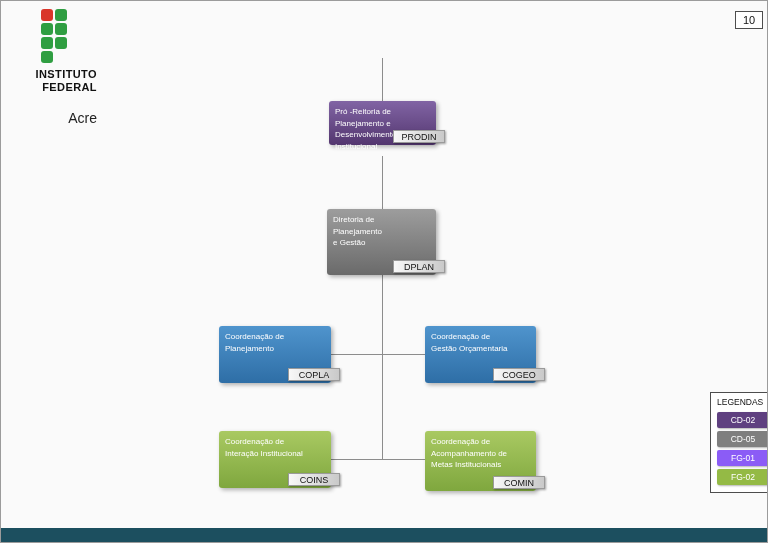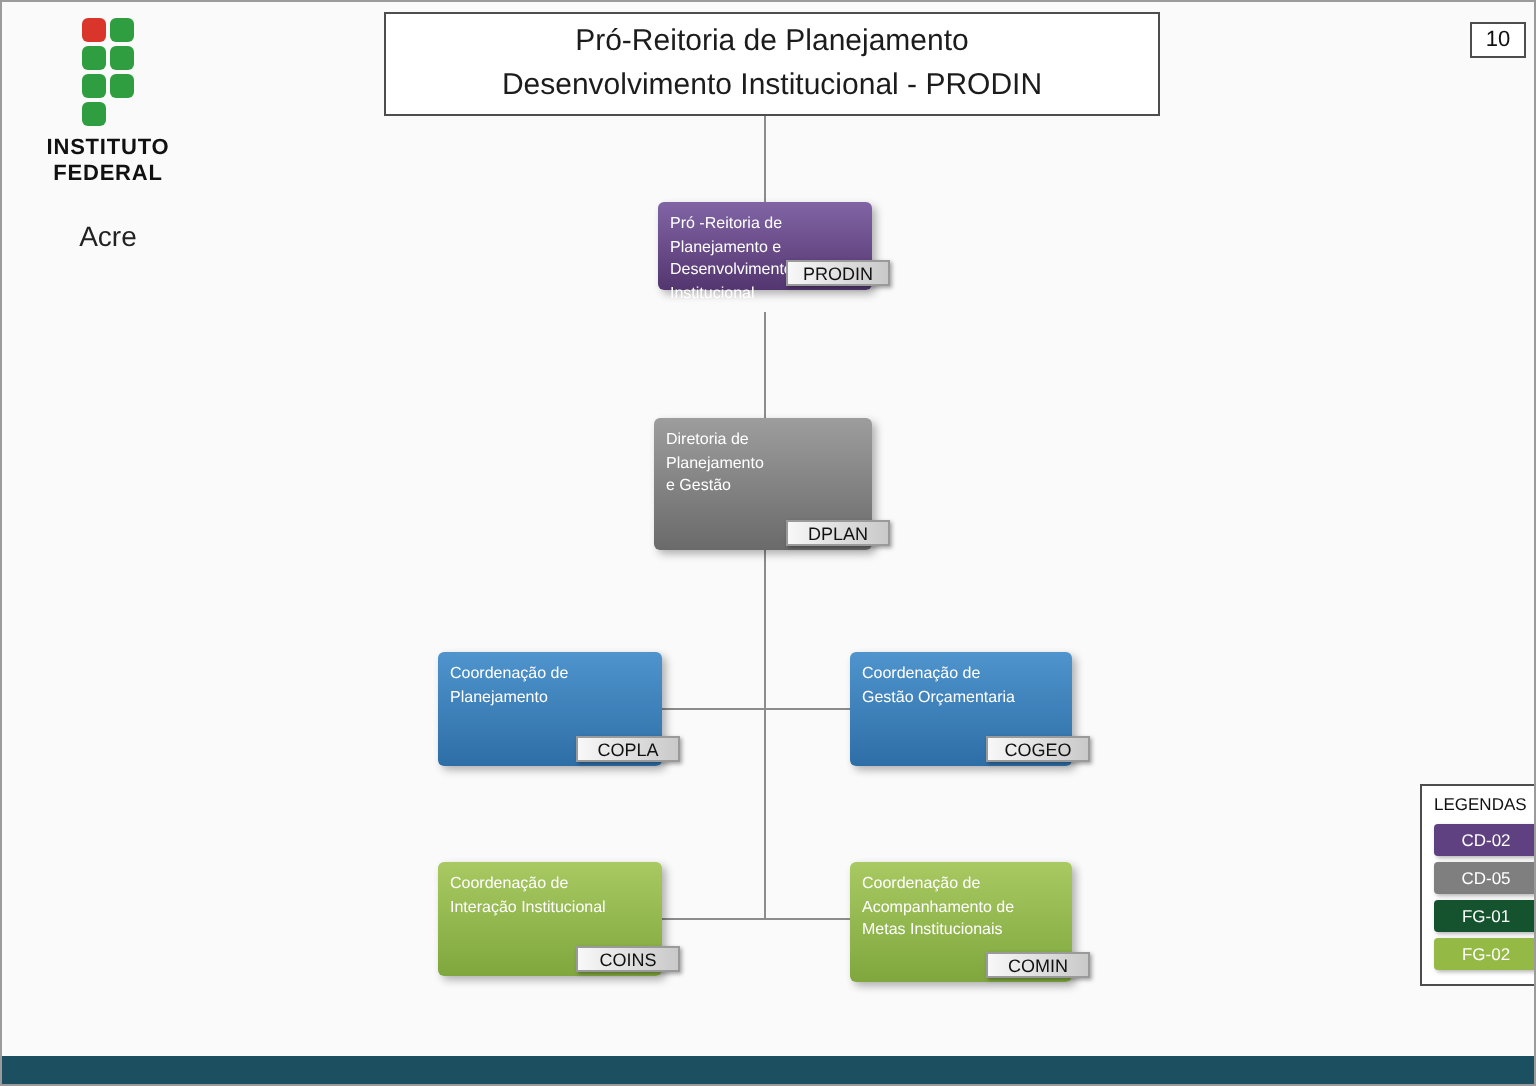--- a/index.html
+++ b/index.html
@@ -2,21 +2,21 @@
 <html><head>
 <meta charset="utf-8">
 <style>
   html,body{margin:0;padding:0;background:#e8e8e8;}
   .page{
     position:relative;width:768px;height:543px;box-sizing:border-box;
     background:#fafafa;border:1px solid #9b9b9b;overflow:hidden;
     font-family:"Liberation Sans", sans-serif;
   }
   
-  .brand{position:absolute;left:10px;top:8px;width:86px;text-align:center;}
+  .brand{position:absolute;left:10px;top:8px;width:86px;text-align:right;}
   .logo-grid{display:grid;grid-template-columns:repeat(2,12px);gap:2px;justify-content:center;margin-bottom:5px;}
   .logo-cell{width:12px;height:12px;border-radius:3px;}
   .logo-cell.red{background:#d9352a;}
   .logo-cell.green{background:#2f9e41;}
   .logo-cell.empty{background:transparent;}
   .brand-name{font-weight:bold;font-size:11px;letter-spacing:.4px;color:#111;line-height:1.15;}
   .brand-region{font-size:14px;color:#222;margin-top:17px;}
   
   .title-box{
     position:absolute;left:191px;top:5px;width:388px;height:52px;
@@ -77,24 +77,20 @@
       <div class="logo-cell green"></div>
       <div class="logo-cell green"></div>
       <div class="logo-cell green"></div>
       <div class="logo-cell empty"></div>
     </div>
     <div class="brand-name">INSTITUTO</div>
     <div class="brand-name">FEDERAL</div>
     <div class="brand-region">Acre</div>
   </div>
 
-  <div class="title-box">
-    <div class="title-text">Pró-Reitoria de Planejamento
-Desenvolvimento Institucional - PRODIN</div>
-  </div>
 
   <div class="page-num">10</div>
 
   <div class="line" style="left:381px;top:57px;width:1px;height:43px;"></div>
   <div class="line" style="left:381px;top:155px;width:1px;height:53px;"></div>
   <div class="line" style="left:381px;top:262px;width:1px;height:196px;"></div>
   <div class="line" style="left:330px;top:353px;width:94px;height:1px;"></div>
   <div class="line" style="left:330px;top:458px;width:94px;height:1px;"></div>
 
   <div class="node node--purple" style="left:328px;top:100px;width:107px;height:44px;">
@@ -134,19 +130,19 @@
     <div class="node-label">Coordenação de
 Acompanhamento de
 Metas Institucionais</div>
     <div class="badge">COMIN</div>
   </div>
 
   <div class="legend">
     <div class="legend-title">LEGENDAS</div>
     <div class="legend-item" style="background-color: rgb(95, 64, 128);">CD-02</div>
     <div class="legend-item" style="background-color: rgb(127, 127, 127);">CD-05</div>
-    <div class="legend-item" style="background-color: #14532d;">FG-01</div>
+    <div class="legend-item" style="background-color: #8b5cf6;">FG-01</div>
     <div class="legend-item" style="background-color: rgb(148, 186, 69);">FG-02</div>
   </div>
 
   <div class="footer" style="background-color: rgb(28, 79, 95);"></div>
 
 </div>
 
 </body></html>

